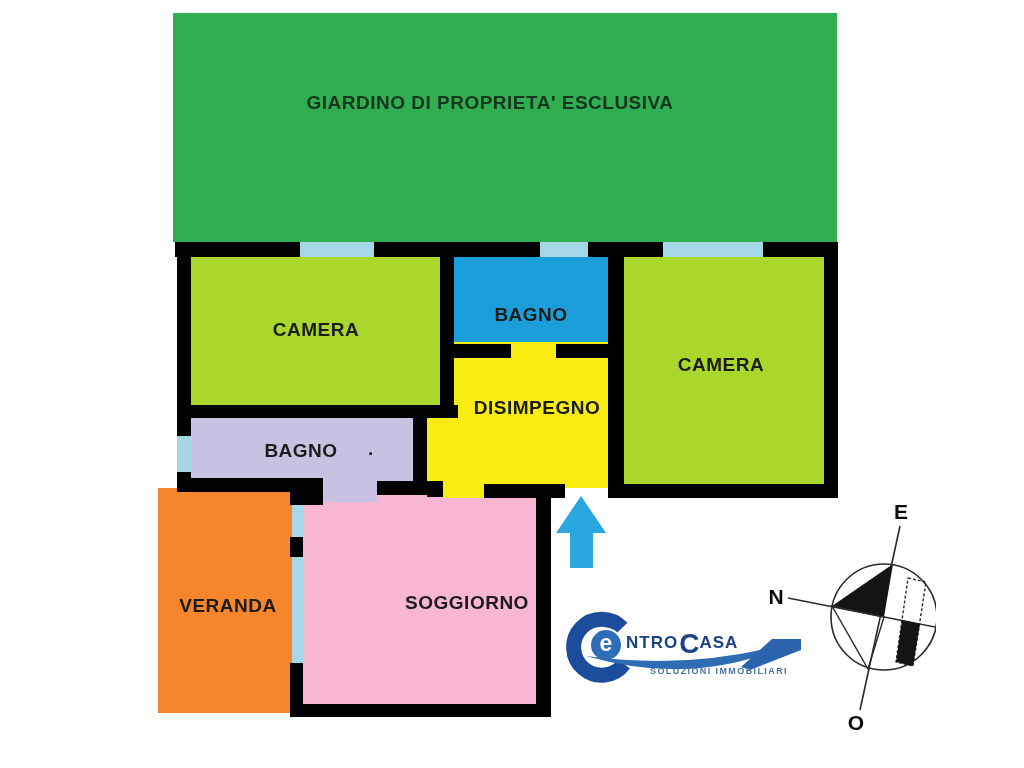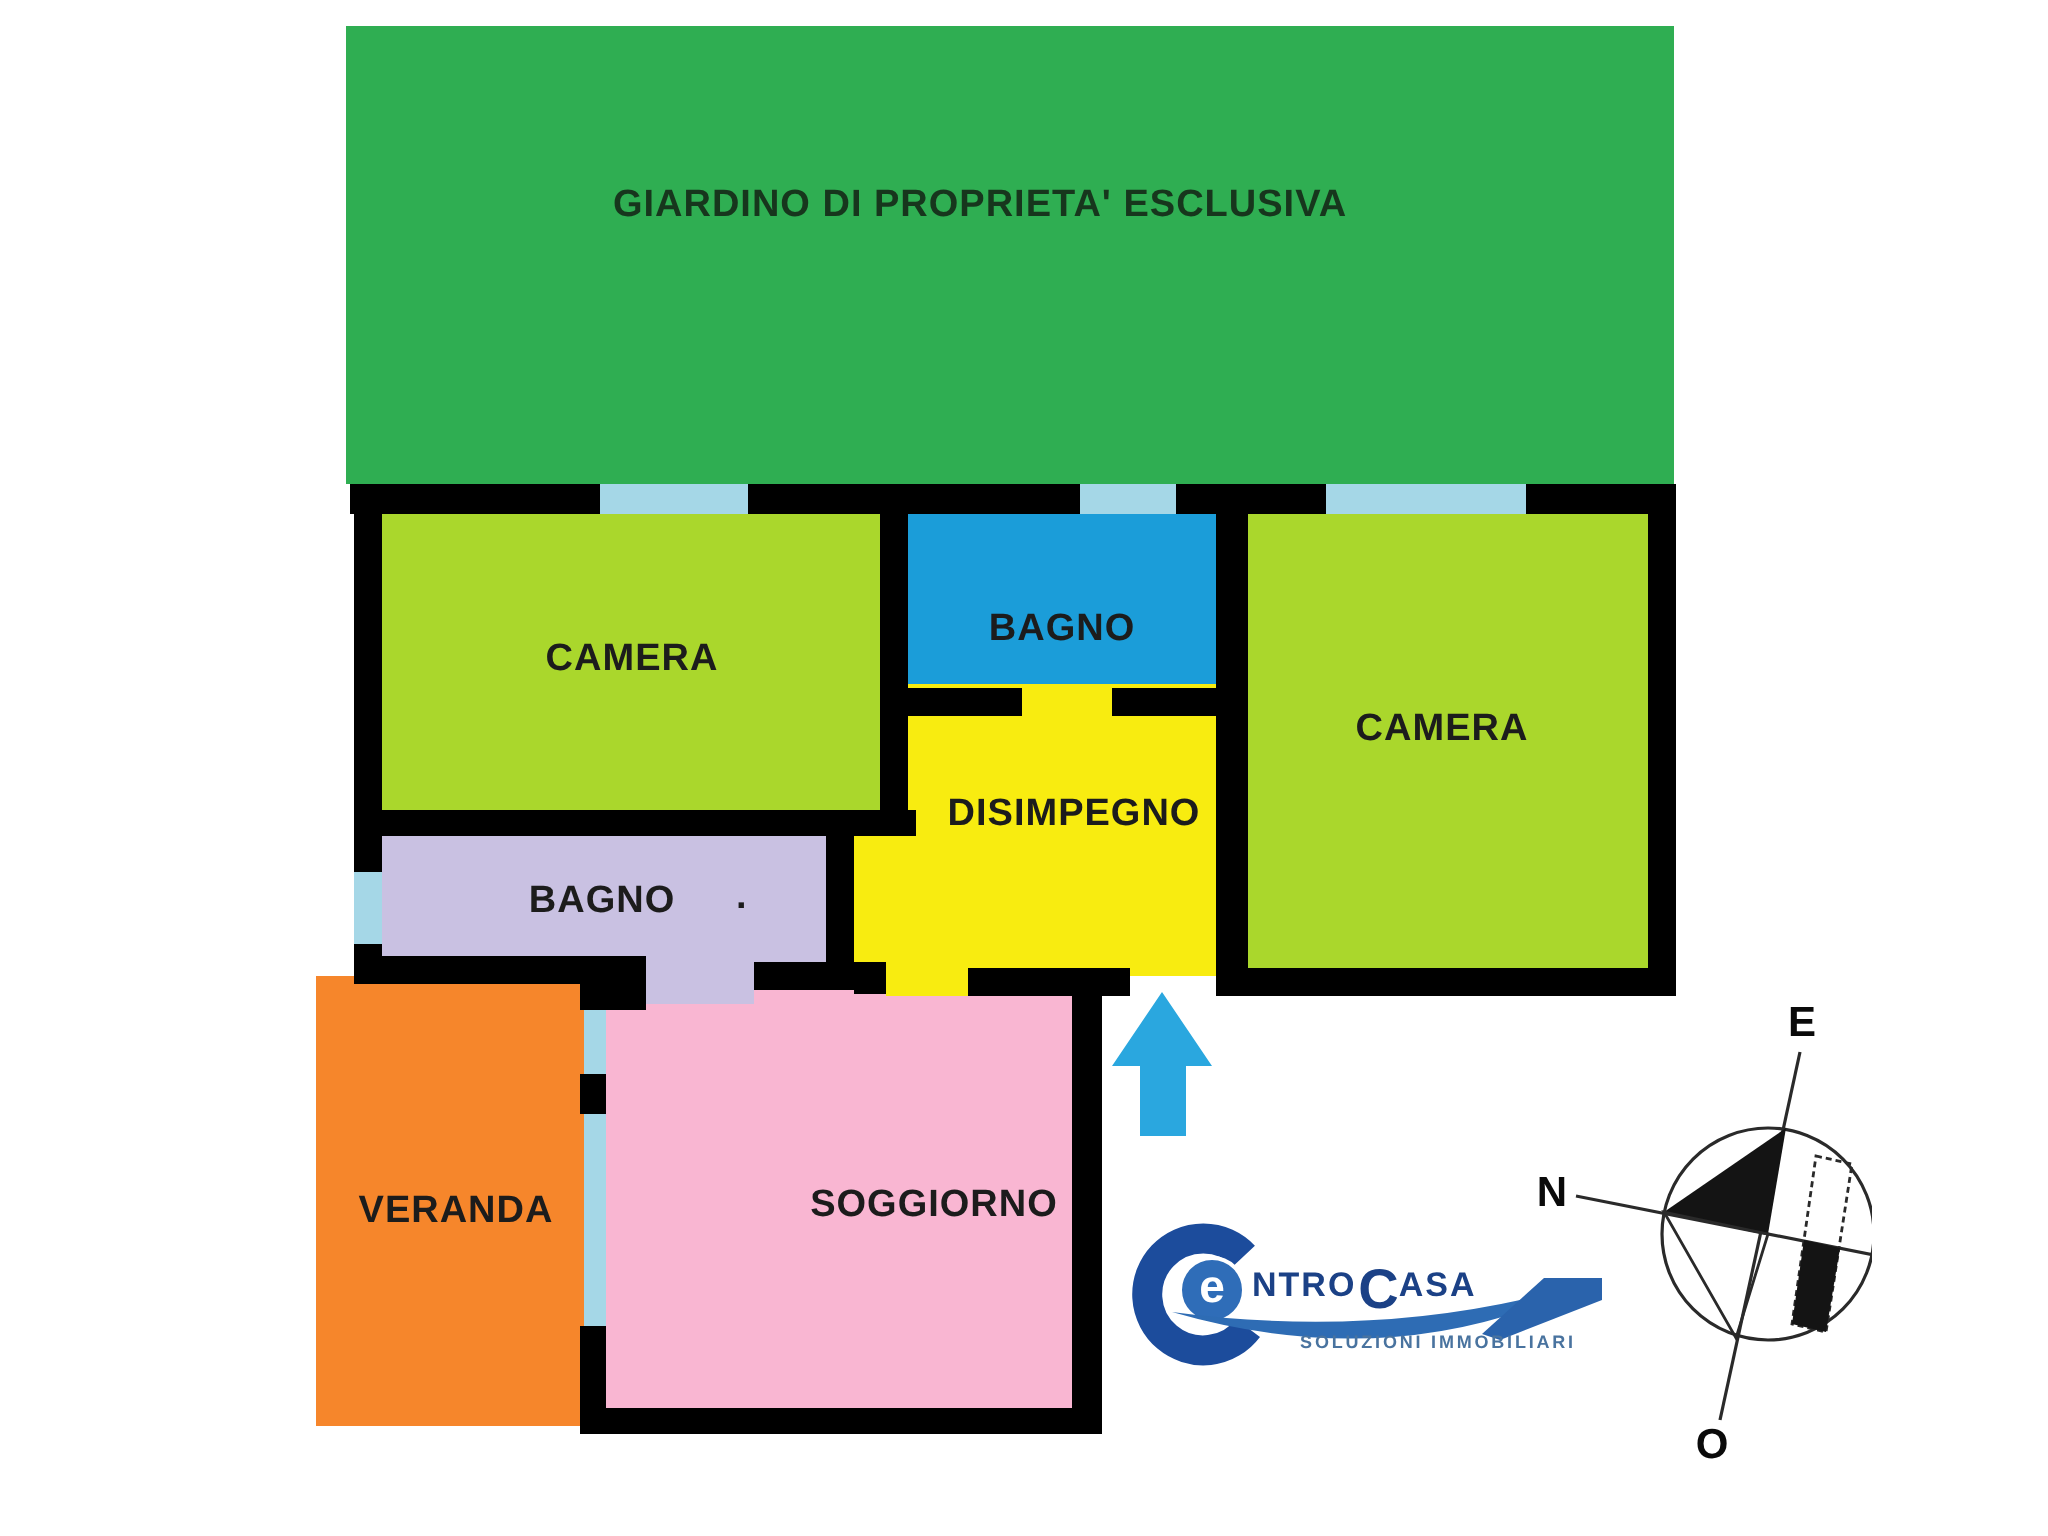--- a/index.html
+++ b/index.html
@@ -20,21 +20,21 @@
   .door-y{position:absolute;background:#f8ec10;}
   .door-l{position:absolute;background:#c9c1e2;}
   
   .room-label{position:absolute;transform:translate(-50%,-50%);
       font-weight:bold;font-size:19px;color:#1c1c1c;white-space:nowrap;letter-spacing:.5px;}
   .garden-label{color:#17361d;}
   .two-line{text-align:center;line-height:29px;}
   .compass-letter{position:absolute;transform:translate(-50%,-50%);
       font-weight:bold;font-size:21px;color:#0a0a0a;}
   
-  .logo-text-row{position:absolute;left:626px;top:630px;display:flex;align-items:center;
+  .logo-text-row{position:absolute;left:626px;top:630px;display:flex;align-items:flex-start;
       color:#1b4186;font-weight:bold;}
   .logo-ntro{font-size:17px;letter-spacing:1px;line-height:26px;}
   .logo-bigc{font-size:28px;line-height:27px;margin:0 0 -2px 1px;}
   .logo-asa{font-size:17px;letter-spacing:1px;line-height:26px;}
   .logo-e{position:absolute;left:606px;top:644px;transform:translate(-50%,-52%);
       color:#fff;font-weight:bold;font-size:23px;}
   .logo-tagline{position:absolute;left:638px;top:666px;width:162px;text-align:center;
       font-size:9px;font-weight:bold;letter-spacing:1.4px;color:#49739f;white-space:nowrap;}
   .dot{position:absolute;font-weight:bold;font-size:19px;color:#1c1c1c;}
 </style>

